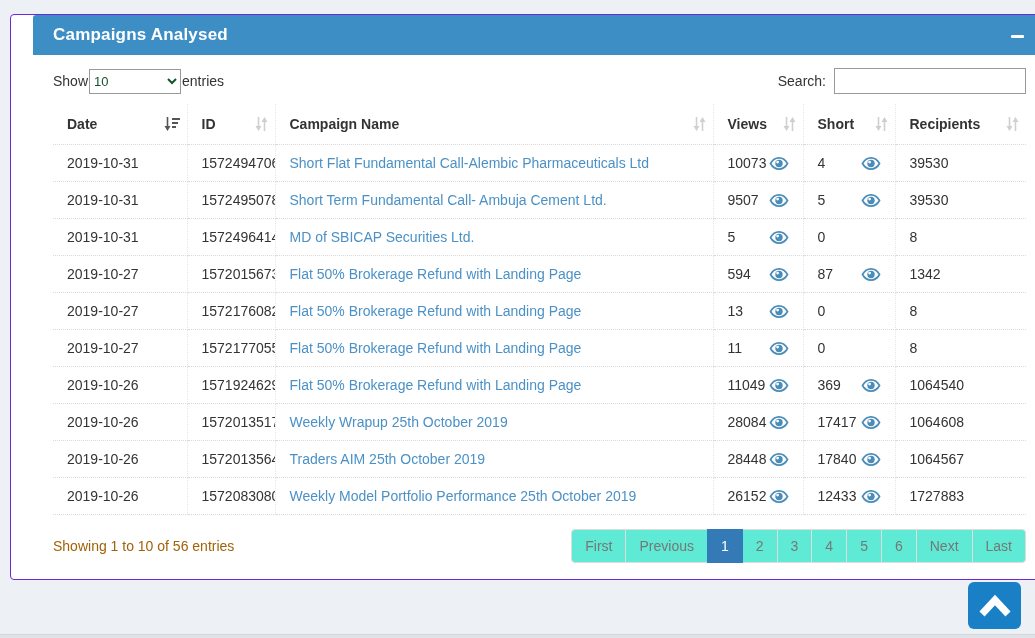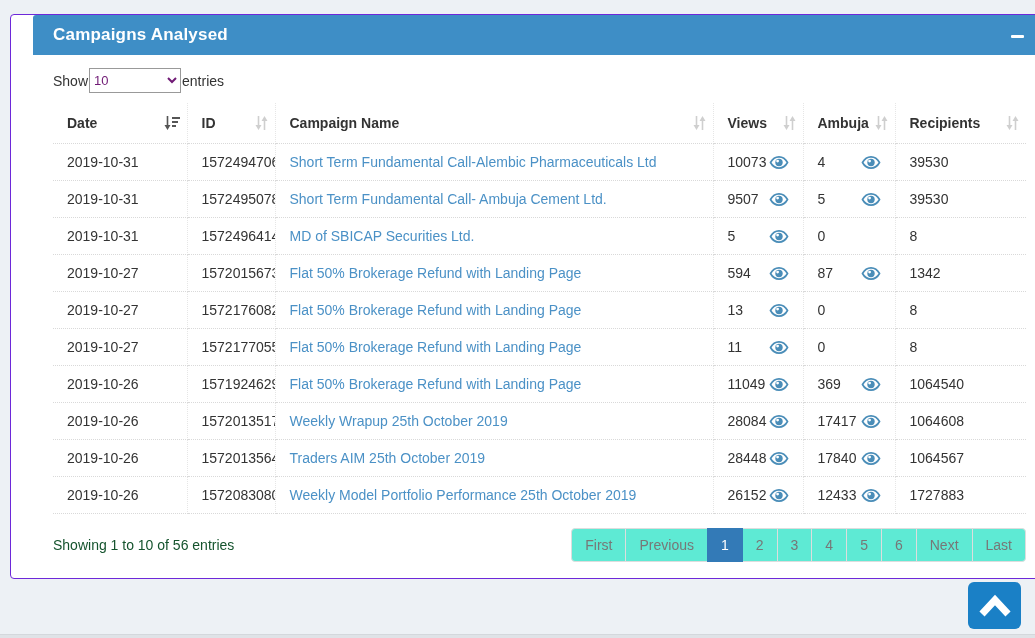--- a/index.html
+++ b/index.html
@@ -46,21 +46,21 @@
     color: #333;
     margin-bottom: 10px;
   }
   .length-ctrl { display: flex; align-items: center; gap: 1px; }
   .length-ctrl select {
     width: 92px; height: 25px;
     font-size: 13px;
     font-family: "Liberation Sans", sans-serif;
     border: 1px solid #999;
     background: #fff;
-    color: #701a75;
+    color: #14532d;
   }
   .search-ctrl { display: flex; align-items: center; gap: 8px; }
   .search-ctrl input {
     width: 178px; height: 24px;
     border: 1px solid #999;
     padding: 0 6px;
     font-family: "Liberation Sans", sans-serif;
     font-size: 13px;
   }
 
@@ -106,21 +106,21 @@
   .cell-flex { display: flex; align-items: center; justify-content: space-between; }
   .eye { line-height: 0; cursor: pointer; }
 
   
   .table-footer {
     display: flex;
     justify-content: space-between;
     align-items: flex-start;
     margin-top: 14px;
   }
-  .summary { font-size: 14px; color: #14532d; padding-top: 9px; text-align: center; }
+  .summary { font-size: 14px; color: #a16207; padding-top: 9px; text-align: center; }
   .pagination { display: inline-flex; }
   .page-btn {
     display: inline-block;
     padding: 8px 13px;
     border: 1px solid #ddd;
     margin-left: -1px;
     background: #5eead4;
     color: #777;
     font-size: 14px;
     cursor: pointer;
@@ -163,20 +163,24 @@
 
   <div class="panel-body">
 
     <div class="controls">
       <div class="length-ctrl">
         <span>Show</span>
         <select>
           <option>10</option>
         </select>
         <span>entries</span>
+      </div>
+      <div class="search-ctrl">
+        <span>Search:</span>
+        <input type="text" value="" style="">
       </div>
     </div>
 
     <table>
       <thead>
         <tr>
             <th>
     <span>Date</span>
     <span class="sort-wrap">
       <span>
@@ -226,21 +230,21 @@
         <svg width="13" height="14" viewBox="0 0 13 14">
           <g fill="#cfcfcf">
             <path d="M2.7 0h1.6v9h2.2L3.5 14 0.5 9h2.2z"></path>
             <path d="M8.7 14V5H6.5L9.5 0l3 5h-2.2v9z"></path>
           </g>
         </svg>
       </span>
     </span>
   </th>
             <th>
-    <span>Ambuja</span>
+    <span>Short</span>
     <span class="sort-wrap">
       
       <span>
         <svg width="13" height="14" viewBox="0 0 13 14">
           <g fill="#cfcfcf">
             <path d="M2.7 0h1.6v9h2.2L3.5 14 0.5 9h2.2z"></path>
             <path d="M8.7 14V5H6.5L9.5 0l3 5h-2.2v9z"></path>
           </g>
         </svg>
       </span>
@@ -259,21 +263,21 @@
         </svg>
       </span>
     </span>
   </th>
           </tr>
       </thead>
       <tbody>
           <tr>
     <td>2019-10-31</td>
     <td>1572494706</td>
-    <td><a class="campaign-link">Short Term Fundamental Call-Alembic Pharmaceuticals Ltd</a></td>
+    <td><a class="campaign-link">Short Flat Fundamental Call-Alembic Pharmaceuticals Ltd</a></td>
     <td>
       <div class="cell-flex">
         <span>10073</span>
         <span class="eye">
           <svg width="20" height="13" viewBox="0 0 19 13">
             <path d="M9.5 0.9 C13 0.9 16.1 3 18 6.5 C16.1 10 13 12.1 9.5 12.1 C6 12.1 2.9 10 1 6.5 C2.9 3 6 0.9 9.5 0.9 Z" fill="none" stroke="#4a8db8" stroke-width="1.7"></path>
             <circle cx="9.5" cy="6.5" r="3.7" fill="#4a8db8"></circle>
             <circle cx="8.1" cy="5.1" r="1.4" fill="#ffffff"></circle>
           </svg>
         </span>

